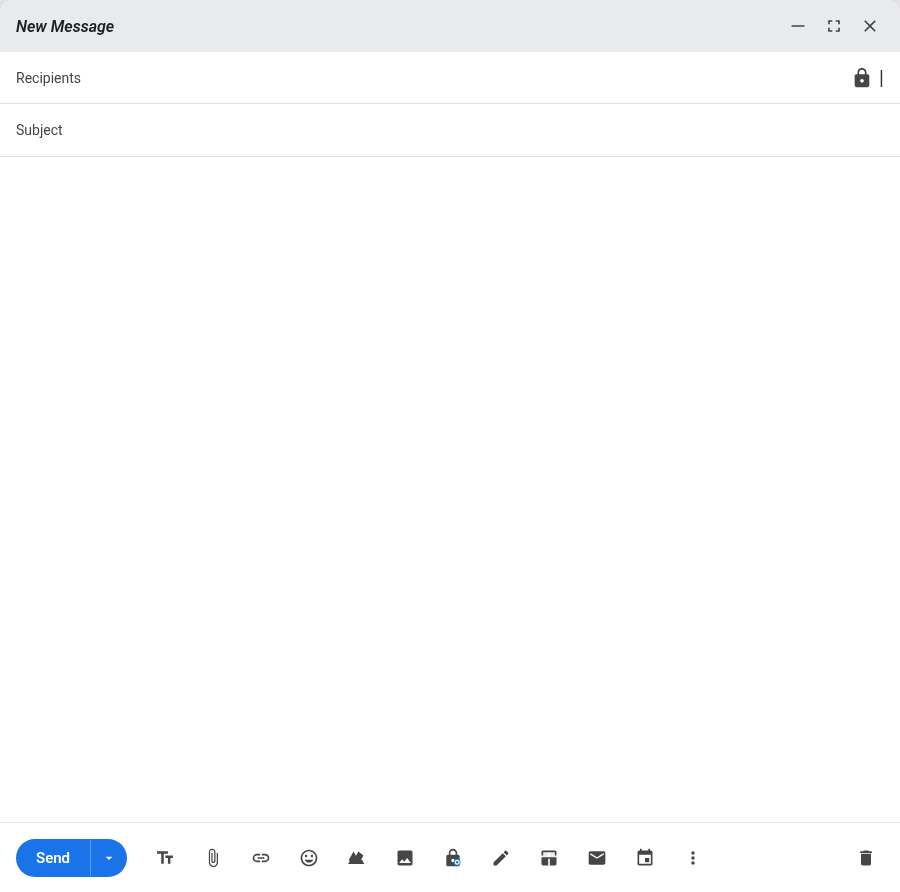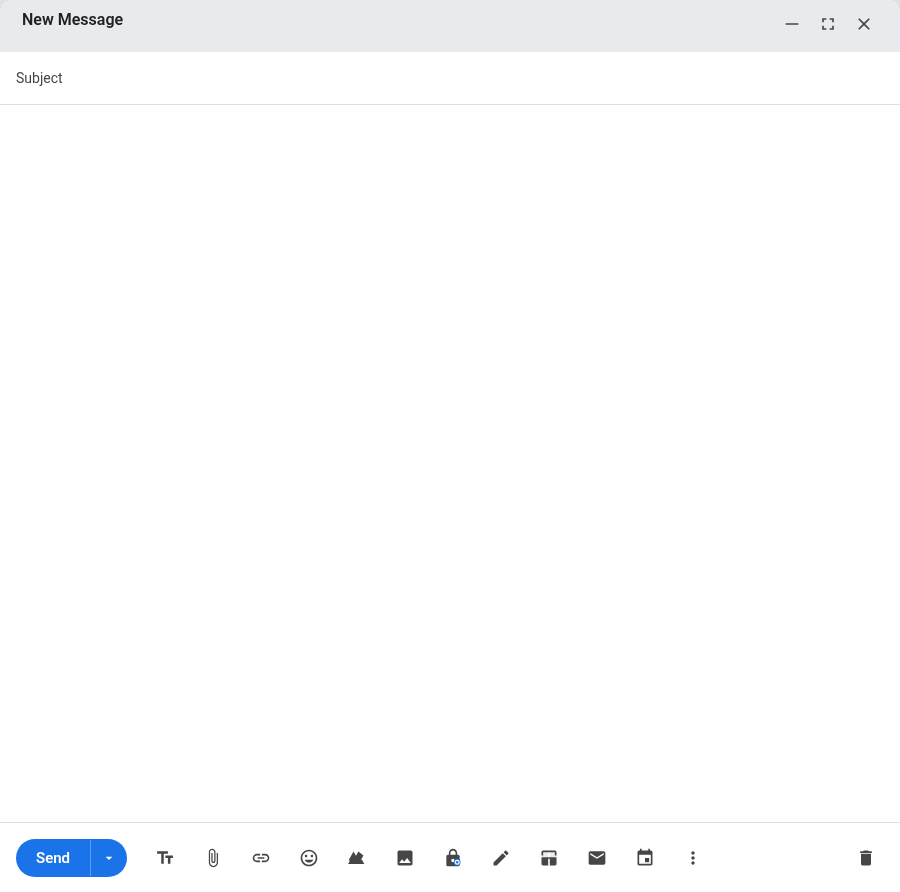--- a/index.html
+++ b/index.html
@@ -25,26 +25,27 @@
       background: #ffffff;
       border-radius: 12px 12px 0 0;
       box-shadow: 0 4px 20px rgba(0,0,0,0.3);
       display: flex;
       flex-direction: column;
       overflow: hidden;
     }
 
     .compose-header {
       background: #e8eaed;
-      padding: 10px 22px;
-      display: flex;
-      align-items: flex-start;
+      padding: 10px 16px;
+      display: flex;
+      align-items: center;
       justify-content: space-between;
       border-radius: 12px 12px 0 0;
       min-height: 52px;
+      font-style: italic;
     }
 
     .compose-title {
       font-size: 16px;
       font-weight: 600;
       color: #202124;
     }
 
     .header-controls {
       display: flex;
@@ -240,20 +241,30 @@
       <button class="header-btn" title="Close">
         <svg viewBox="0 0 24 24">
             <path d="M19 6.41L17.59 5 12 10.59 6.41 5 5 6.41 10.59 12 5 17.59 6.41 19 12 13.41 17.59 19 19 17.59 13.41 12z"></path>
           </svg>
       </button>
     </div>
   </div>
 
   <div class="compose-fields">
     <div class="field-row">
+      <span class="field-label">Recipients</span>
+      <input class="field-input" type="text" style="">
+      <button class="lock-icon-btn" title="Toggle confidential mode">
+        <svg viewBox="0 0 24 24" style="width:22px;height:22px;">
+          <path d="M18 8h-1V6c0-2.76-2.24-5-5-5S7 3.24 7 6v2H6c-1.1 0-2 .9-2 2v10c0 1.1.9 2 2 2h12c1.1 0 2-.9 2-2V10c0-1.1-.9-2-2-2zm-6 9c-1.1 0-2-.9-2-2s.9-2 2-2 2 .9 2 2-.9 2-2 2zm3.1-9H8.9V6c0-1.71 1.39-3.1 3.1-3.1 1.71 0 3.1 1.39 3.1 3.1v2z"></path>
+        </svg>
+      </button>
+      <span class="cursor-indicator">|</span>
+    </div>
+    <div class="field-row">
       <span class="field-label">Subject</span>
       <input class="field-input" type="text" style="">
     </div>
   </div>
 
   <div class="compose-body">
     <textarea class="body-input" style=""></textarea>
   </div>
 
   <div class="compose-footer">

